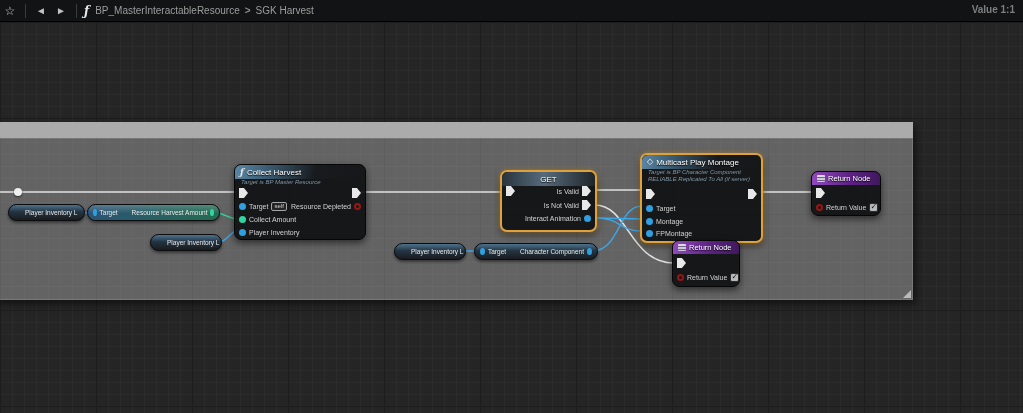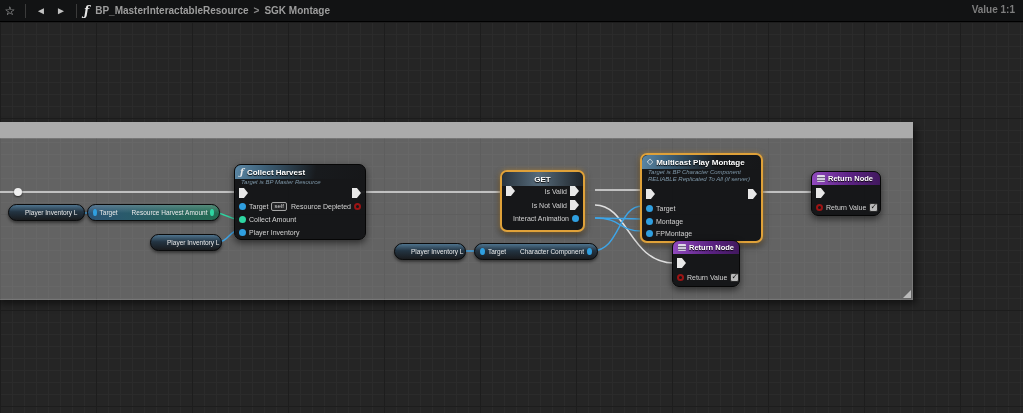--- a/index.html
+++ b/index.html
@@ -8,21 +8,21 @@
 
   
   .topbar { position:relative; width:1023px; height:22px; background:#121314;
     border-bottom:1px solid #000; display:flex; align-items:center; color:#a8a8a8; }
   .tb-btn { width:20px; height:22px; display:flex; align-items:center; justify-content:center;
     color:#cdcdcd; font-size:12px; cursor:pointer; }
   .tb-arrow { font-size:10px; color:#c2c2c2; }
   .tb-sep { width:1px; height:14px; background:#3b3b3b; margin:0 5px; }
   .fn-glyph { font-family:"DejaVu Serif", serif; font-style:italic; font-weight:bold;
     color:#e8e8e8; font-size:12px; margin:0 6px 0 2px; }
-  .crumb { font-size:10px; color:#9d9d9d;font-weight:bold; }
+  .crumb { font-size:10px; color:#9d9d9d; }
   .crumb-sep { font-size:10px; color:#8a8a8a; font-weight:bold; margin:0 5px; }
   .zoom-label { position:absolute; right:8px; top:4px; font-size:10px; color:#7e7e7e; font-weight:bold; }
 
   
   .graph { position:relative; width:1023px; height:391px; background-color:#252525;
     background-image:
       linear-gradient(#1d1d1d 1px, transparent 1px),
       linear-gradient(90deg,#1d1d1d 1px, transparent 1px),
       linear-gradient(#2b2b2b 1px, transparent 1px),
       linear-gradient(90deg,#2b2b2b 1px, transparent 1px);
@@ -47,21 +47,21 @@
   
   .node { position:absolute; background:rgba(16,17,19,0.93); border:1px solid #060606;
     border-radius:7px; box-shadow:0 3px 7px rgba(0,0,0,0.55); color:#d8d8d8; }
   .node.selected { border:2px solid #dfa139; box-shadow:0 0 5px rgba(223,161,57,.55), 0 3px 7px rgba(0,0,0,.55); }
 
   .hdr { position:relative; height:14px; border-radius:6px 6px 0 0; display:flex;
     align-items:center; padding:0 5px; gap:3px; }
   .hdr-fn   { background:linear-gradient(100deg,#5b87a5 0%,#3e6179 22%,rgba(30,36,42,.25) 62%,rgba(18,18,20,0) 100%); }
   .hdr-get  { background:linear-gradient(90deg,rgba(96,136,168,.25),rgba(150,190,220,.5) 45%,rgba(96,136,168,.12)); justify-content:center; }
   .hdr-ret  { background:linear-gradient(90deg,#9049bd 0%,#5c2384 55%,#41185e 100%); }
-  .hdr-title { font-size:8px; font-weight:bold; color:#fff; white-space:nowrap; text-shadow:0 1px 1px #000; }
+  .hdr-title { font-size:8px; font-weight:normal; color:#fff; white-space:nowrap; text-shadow:0 1px 1px #000; }
   .hdr-icon { font-size:8px; color:#f0f0f0; line-height:1; }
   .ret-icon { width:8px; height:7px; border-radius:1px;
     background:linear-gradient(#ded7e8 0 2px, #6f6680 2px 3px, #cfc8dc 3px 5px, #6f6680 5px 6px, #cfc8dc 6px 7px); }
   .subtitle { font-size:6px; font-style:italic; color:#7e97a8; padding:0 6px; line-height:7px; white-space:nowrap; }
 
   .row { position:absolute; display:flex; align-items:center; gap:3px; font-size:7px;
     color:#d2d2d2; white-space:nowrap; height:10px; }
   .row.l { left:4px; } .row.r { right:4px; flex-direction:row-reverse; }
 
   .pexec { width:9px; height:10px; background:#e8e8e8;
@@ -100,21 +100,21 @@
   <div class="tb-btn">
       <span class="tb-arrow">◄</span>
     </div>
   <div class="tb-btn">
       <span class="tb-arrow">►</span>
     </div>
   <div class="tb-sep"></div>
   <span class="fn-glyph">ƒ</span>
   <span class="crumb">BP_MasterInteractableResource</span>
   <span class="crumb-sep">&gt;</span>
-  <span class="crumb">SGK Montage</span>
+  <span class="crumb">SGK Harvest</span>
   <span class="zoom-label">Value 1:1</span>
 </div>
 
 <div class="graph">
 
   <div class="comment">
     <div class="comment-title"></div>
     <div class="comment-body"></div>
     <div class="comment-resize"></div>
   </div>
@@ -166,21 +166,21 @@
     <div class="row l" style="top:49px;">
       <span class="dot green"></span>
       <span>Collect Amount</span>
     </div>
     <div class="row l" style="top:62px;">
       <span class="dot blue"></span>
       <span>Player Inventory</span>
     </div>
   </div>
 
-  <div class="node selected" style="left:500px; top:148px; width:85px; height:62px;">
+  <div class="node selected" style="left:500px; top:148px; width:97px; height:62px;">
     <div class="hdr hdr-get">
       <span class="hdr-title">GET</span>
     </div>
     <div class="row l" style="top:14px;">
         <span class="pexec"></span>
       </div>
     <div class="row r" style="top:14px;">
       <span class="pexec"></span>
       <span>Is Valid</span>
     </div>

